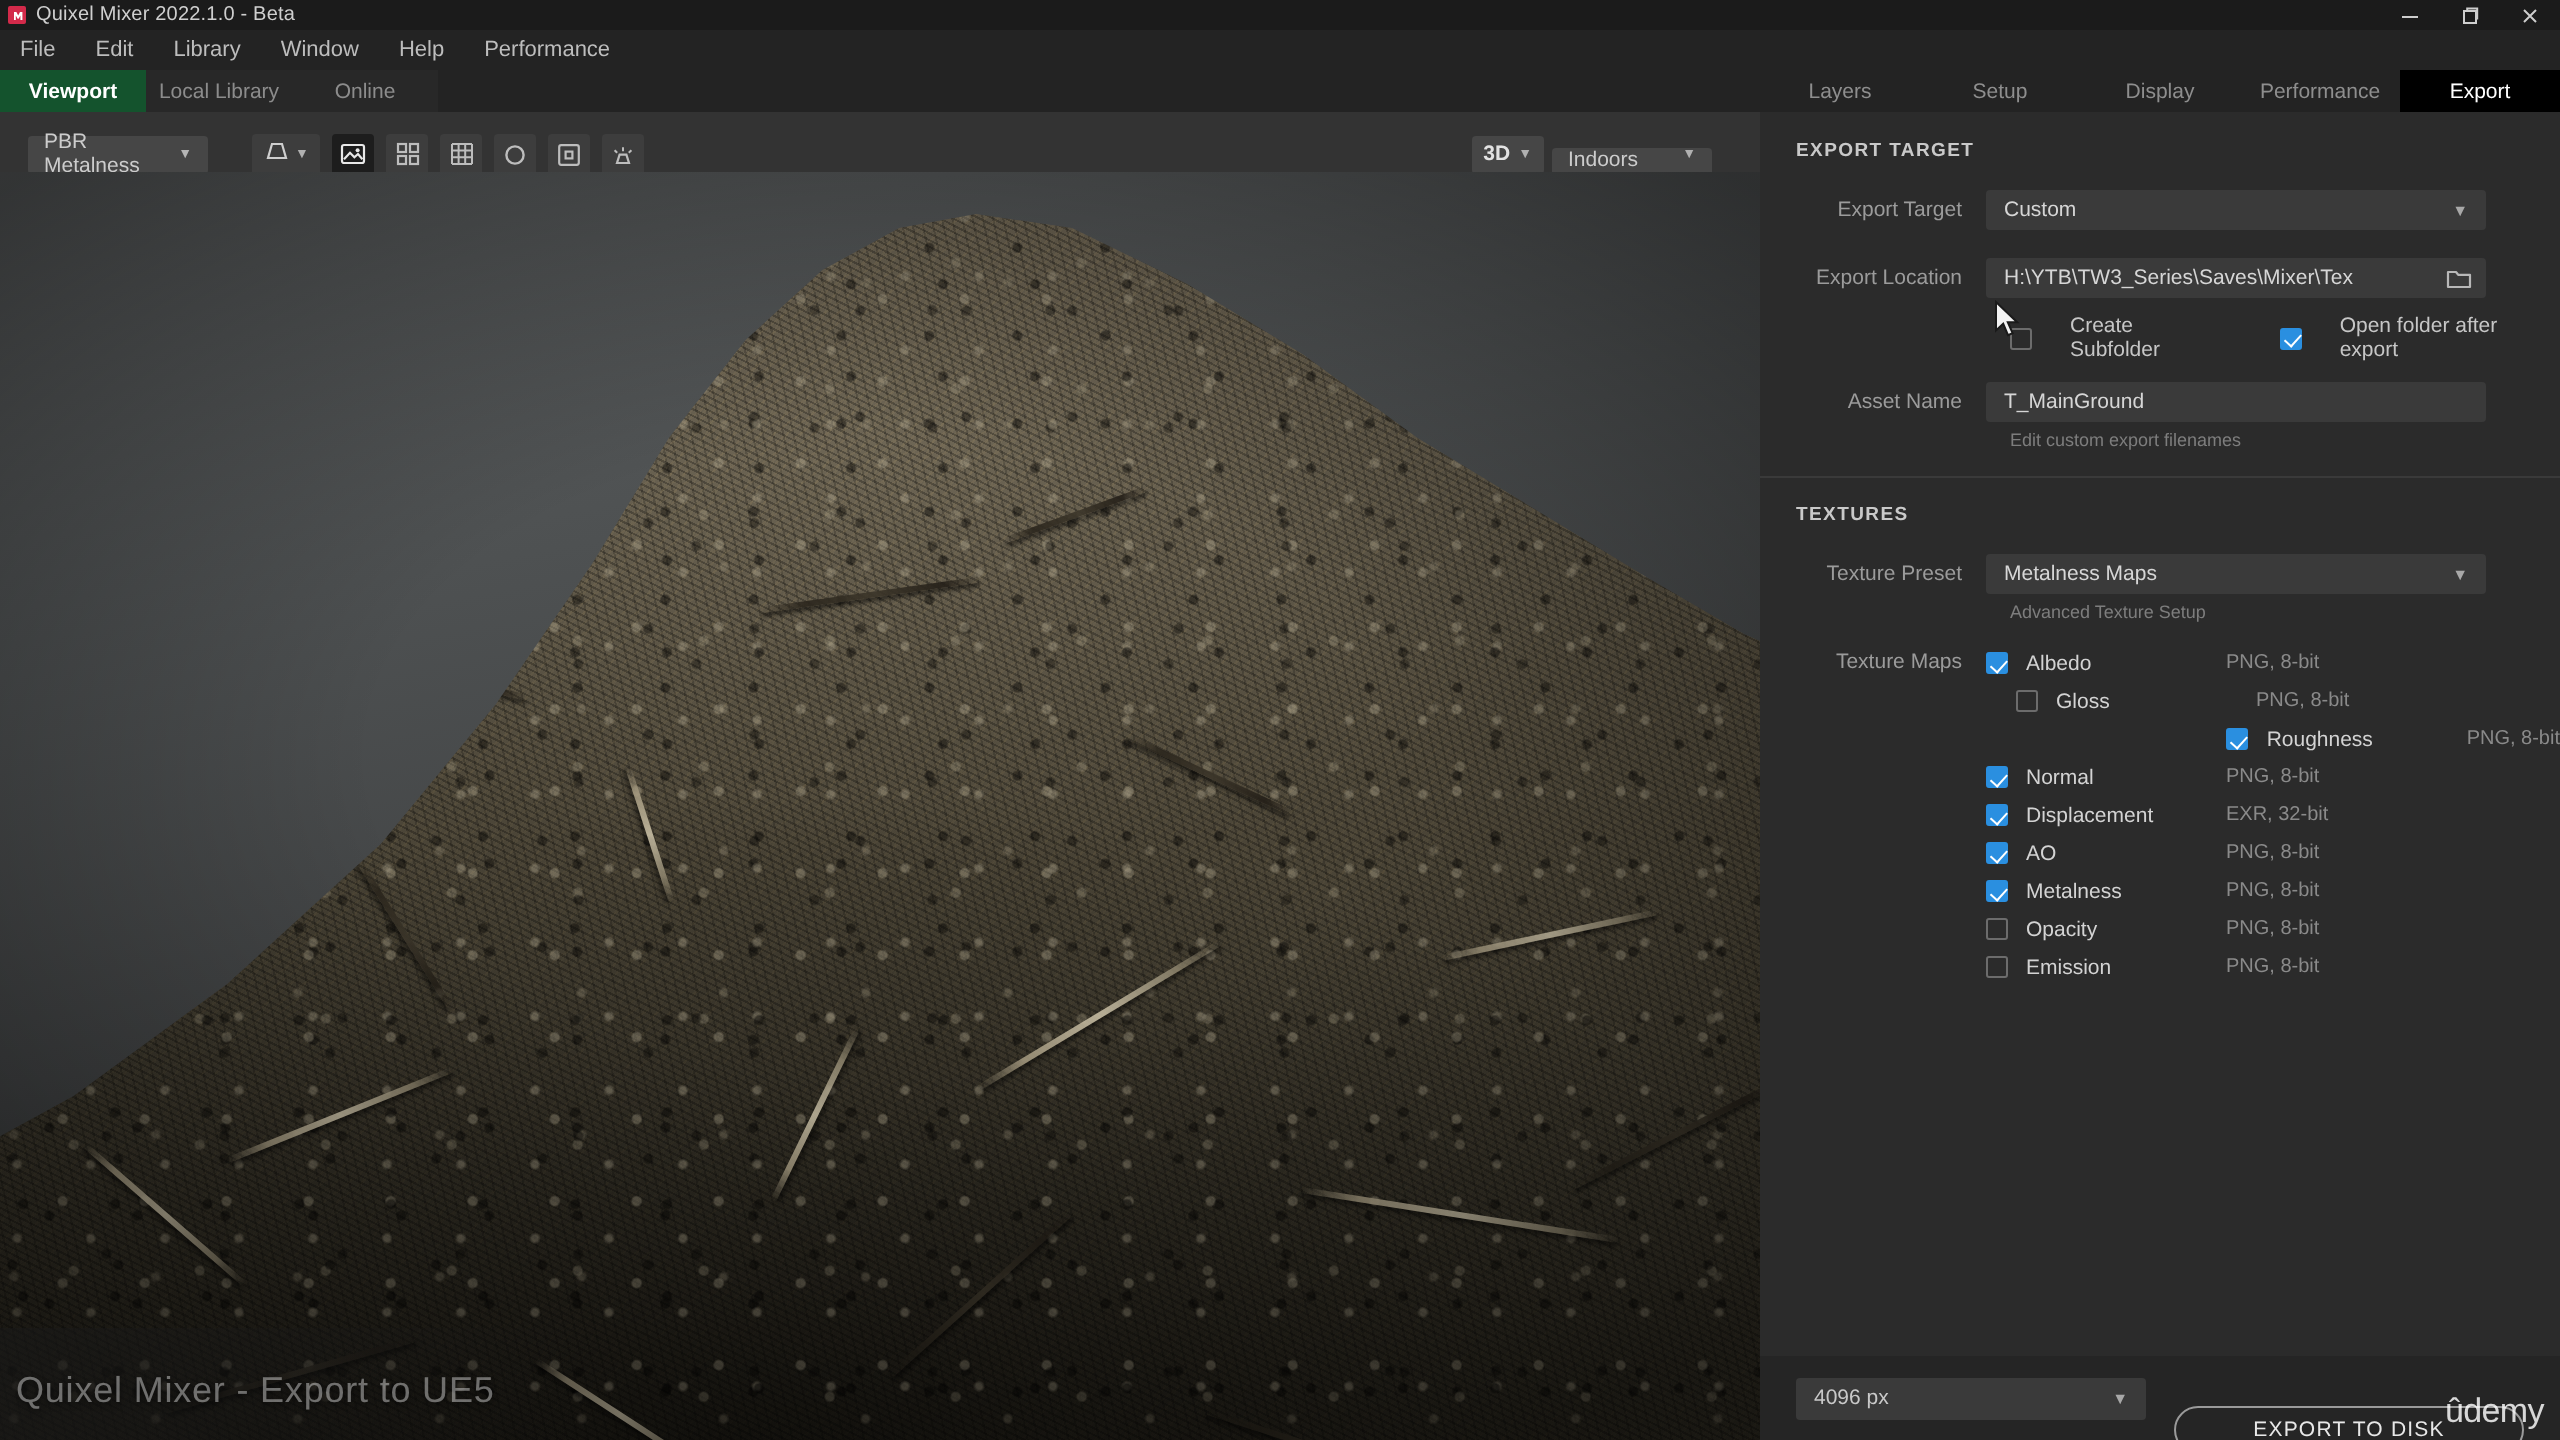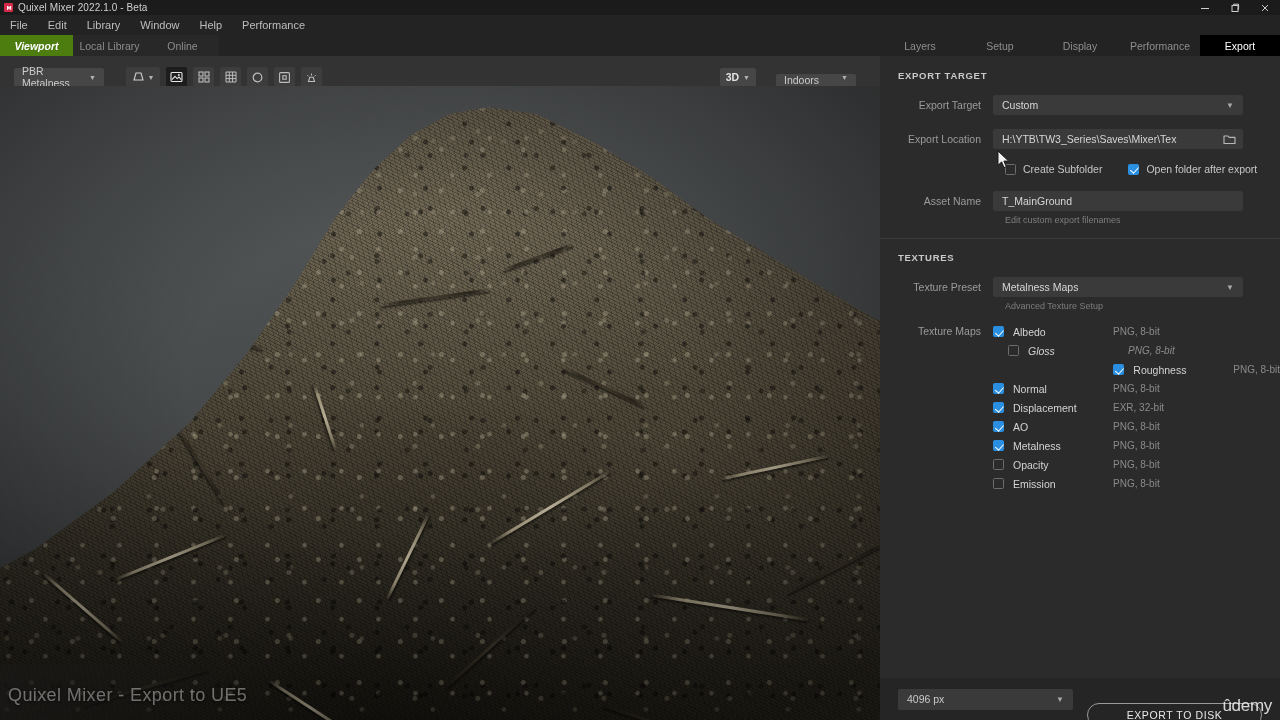--- a/index.html
+++ b/index.html
@@ -47,21 +47,21 @@
 
   
   .tabstrip {
     position: absolute; top: 35px; left: 0; width: 880px; height: 21px;
     background: #282828; display: flex; align-items: stretch;
   }
   .ltab {
     width: 73px; display: flex; align-items: center; justify-content: center;
     font-size: 10.5px; color: #8c8c8c; background: #282828;
   }
-  .ltab.active { background: #4d7c0f; color: #ffffff; font-weight: bold; font-style: italic; }
+  .ltab.active { background: #14532d; color: #ffffff; font-weight: bold; }
   .tabstrip-rest { flex: 1; background: #232323; }
 
   
   .vp-toolbar {
     position: absolute; top: 56px; left: 0; width: 880px; height: 42px;
     background: #333333; display: flex; align-items: center;
   }
   .pill {
     height: 19px; background: #464646; border-radius: 2px;
     display: flex; align-items: center; color: #cccccc; font-size: 10.5px;
@@ -72,21 +72,21 @@
   .icon-btn {
     width: 21px; height: 21px; border-radius: 2px; background: #3d3d3d;
     display: flex; align-items: center; justify-content: center; margin-left: 6px;
   }
   .icon-btn.dark { background: #1d1d1d; }
   .icon-btn svg { display: block; }
   .lamp-btn {
     margin-left: 22px; width: 34px; height: 21px; border-radius: 2px; background: #3d3d3d;
     display: flex; align-items: center; justify-content: center; gap: 3px;
   }
-  .right-tools { margin-left: auto; display: flex; align-items: center; gap: 20px; padding-right: 24px; }
+  .right-tools { margin-left: auto; display: flex; align-items: center; gap: 4px; padding-right: 24px; }
   .dim-pill {
     height: 19px; background: #464646; border-radius: 2px; display: flex;
     align-items: center; padding: 0 6px; gap: 4px; color: #e2e2e2; font-size: 10.5px; font-weight: bold;
   }
   .env-pill {
     height: 19px; width: 80px; background: #464646; border-radius: 2px; display: flex;
     align-items: flex-start; padding: 0 8px; color: #cccccc; font-size: 10.5px; margin-top: 13px;
   }
   .caret { font-size: 7px; color: #b0b0b0; margin-left: auto; }
 
@@ -199,21 +199,21 @@
   .cb {
     width: 11px; height: 11px; border: 1px solid #6c6c6c; border-radius: 1.5px;
     background: #2b2b2b; flex: none; position: relative;
   }
   .cb.on { background: #2a8fe0; border-color: #2a8fe0; }
   .cb.on::after {
     content: ""; position: absolute; left: 3px; top: 0.5px;
     width: 3.5px; height: 7px; border: solid #ffffff; border-width: 0 1.6px 1.6px 0;
     transform: rotate(42deg);
   }
-  .cb-label { font-size: 10.5px; color: #c6c6c6; margin-left: 7px; }
+  .cb-label { font-size: 10.5px; color: #c6c6c6; margin-left: 19px; }
 
   .map-row { display: flex; align-items: center; height: 19px; padding-left: 125px; }
   .map-name { font-size: 10.5px; color: #d3d3d3; margin-left: 9px; width: 100px; }
   .map-fmt { font-size: 10px; color: #8a8a8a; }
 
   .rfooter {
     position: absolute; left: 0; right: 0; bottom: 0; height: 42px; background: #252525;
     display: flex; align-items: center; padding: 0 18px; gap: 14px;
   }
   .res-select {
@@ -460,21 +460,21 @@
       <div style="display:flex;margin-top:11px;">
         <div class="row-label" style="padding-top:3px;">Texture Maps</div>
         <div style="flex:1;">
 
           <div class="map-row" style="padding-left:0;">
             <span class="cb on"></span>
             <span class="map-name">Albedo</span>
             <span class="map-fmt">PNG, 8-bit</span>
           </div>
 
-          <div class="map-row" style="padding-left:15px;font-style:italic;">
+          <div class="map-row" style="padding-left:15px;">
             <span class="cb"></span>
             <span class="map-name">Gloss</span>
             <span class="map-fmt">PNG, 8-bit</span>
           </div>
 
           <div class="map-row" style="padding-left:0;justify-content:flex-end;">
             <span class="cb on"></span>
             <span class="map-name">Roughness</span>
             <span class="map-fmt">PNG, 8-bit</span>
           </div>

